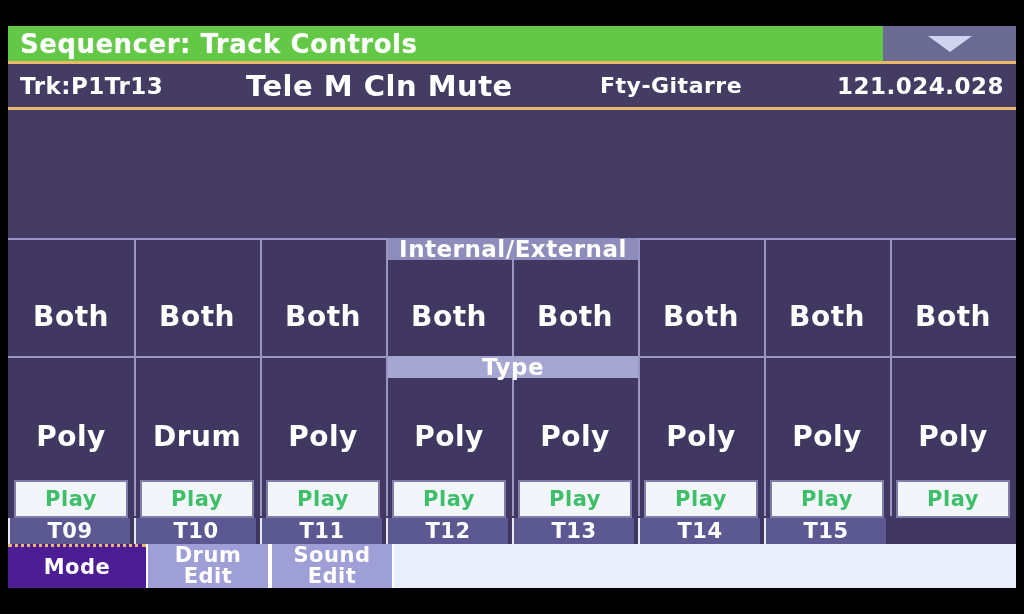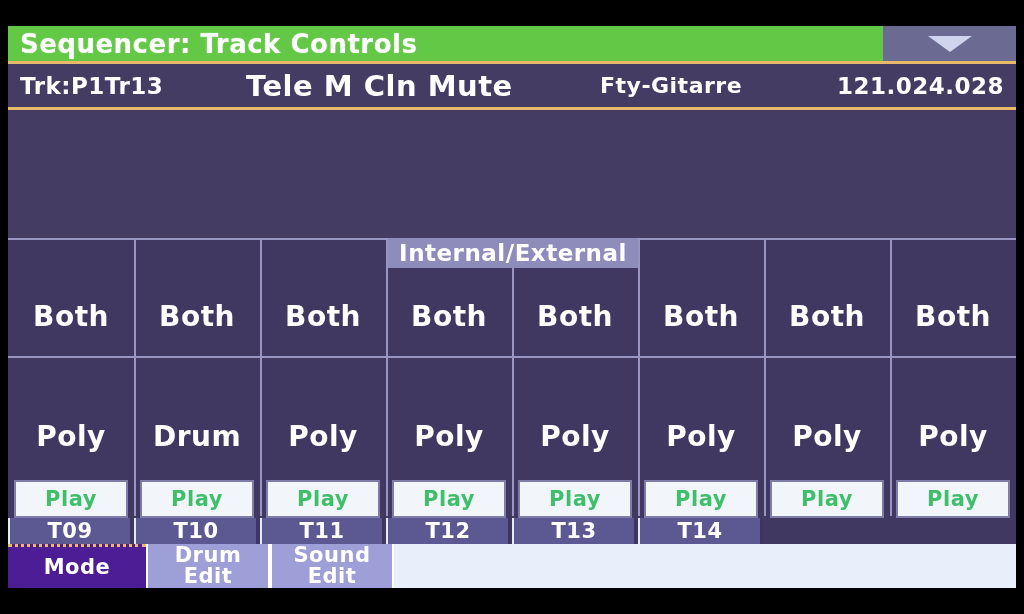--- a/index.html
+++ b/index.html
@@ -146,21 +146,21 @@
     position: absolute;
     left: 0;
     width: 1008px;
     height: 2px;
     background: #9a96c4;
   }
 
   
   .span-label {
     position: absolute;
-    height: 30px;
+    height: 22px;
     display: flex;
     align-items: center;
     justify-content: center;
     color: #ffffff;
     font-size: 23px;
     font-weight: bold;
     letter-spacing: 0.5px;
     z-index: 3;
   }
   #label-intext {
@@ -308,20 +308,21 @@
           <div class="vline" style="left: 504px;"></div>
           <div class="vline" style="left: 630px;"></div>
           <div class="vline" style="left: 756px;"></div>
           <div class="vline" style="left: 882px;"></div>
           <div class="hline" style="top: 0px;"></div>
           <div class="hline" style="top: 118px;"></div>
         </div>
 
       <div class="span-label" id="label-intext">Internal/External</div>
 
+      <div class="span-label" id="label-type">Type</div>
 
       <div id="cells">
           <div class="value-cell row-intext" style="left: 0px;">Both</div>
           <div class="value-cell row-type" style="left: 0px;">Poly</div>
           <div class="play-btn" style="left: 6px; color: rgb(63, 191, 106);">Play</div>
           <div class="value-cell row-intext" style="left: 126px;">Both</div>
           <div class="value-cell row-type" style="left: 126px;">Drum</div>
           <div class="play-btn" style="left: 132px; color: rgb(63, 191, 106);">Play</div>
           <div class="value-cell row-intext" style="left: 252px;">Both</div>
           <div class="value-cell row-type" style="left: 252px;">Poly</div>
@@ -344,20 +345,21 @@
         </div>
     </div>
 
     <div id="track-tabs">
         <div class="track-tab" style="left: 0px;">T09</div>
         <div class="track-tab" style="left: 126px;">T10</div>
         <div class="track-tab" style="left: 252px;">T11</div>
         <div class="track-tab" style="left: 378px;">T12</div>
         <div class="track-tab" style="left: 504px;">T13</div>
         <div class="track-tab" style="left: 630px;">T14</div>
+        <div class="track-tab" style="left: 756px;">T15</div>
       </div>
 
     <div id="bottom-tabs">
       <div id="bottom-filler" style="left: 386px; width: 622px;"></div>
     <div class="bottom-tab selected" style="left: 0px; width: 138px;">
           <span class="ln">Mode</span>
         </div>
         <div class="bottom-tab unselected" style="left: 138px; width: 124px;">
           <span class="ln">Drum</span>
           <span class="ln">Edit</span>

